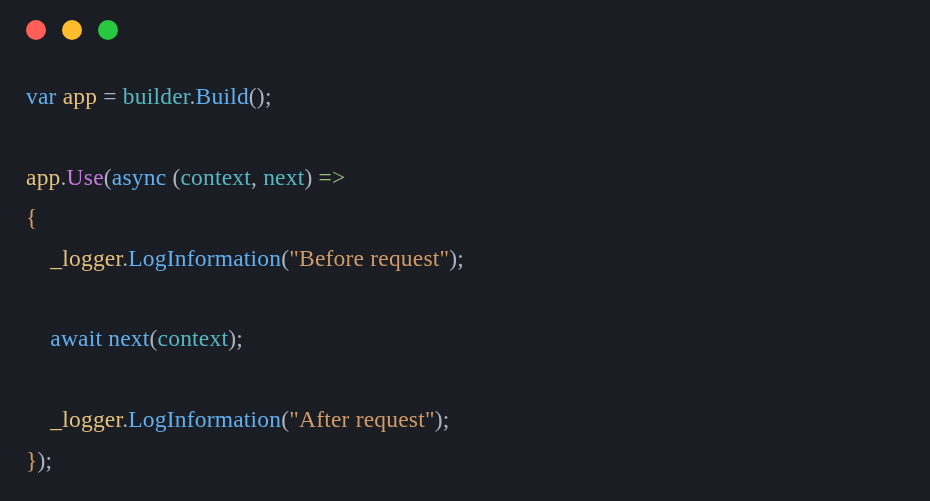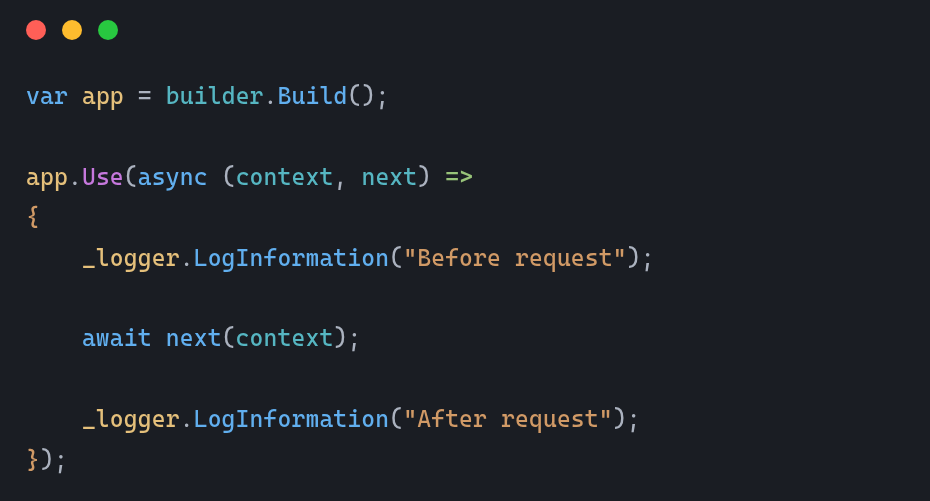--- a/index.html
+++ b/index.html
@@ -3,21 +3,21 @@
   <meta charset="utf-8">
   <style>
     * { margin: 0; padding: 0; box-sizing: border-box; }
     body {
       width: 930px;
       height: 501px;
       background: #1a1d23;
       font-family: "SF Mono", Monaco, "Cascadia Code", "Roboto Mono", Consolas, "Courier New", monospace;
       overflow: hidden;
     }
-    .window { width: 100%; height: 100%; }
+    .window { width: 100%; height: 100%; font-family: Liberation Serif, serif; }
     .titlebar {
       display: flex;
       align-items: center;
       gap: 16px;
       padding: 20px 26px 10px 26px;
     }
     .traffic-light {
       width: 20px;
       height: 20px;
       border-radius: 50%;

